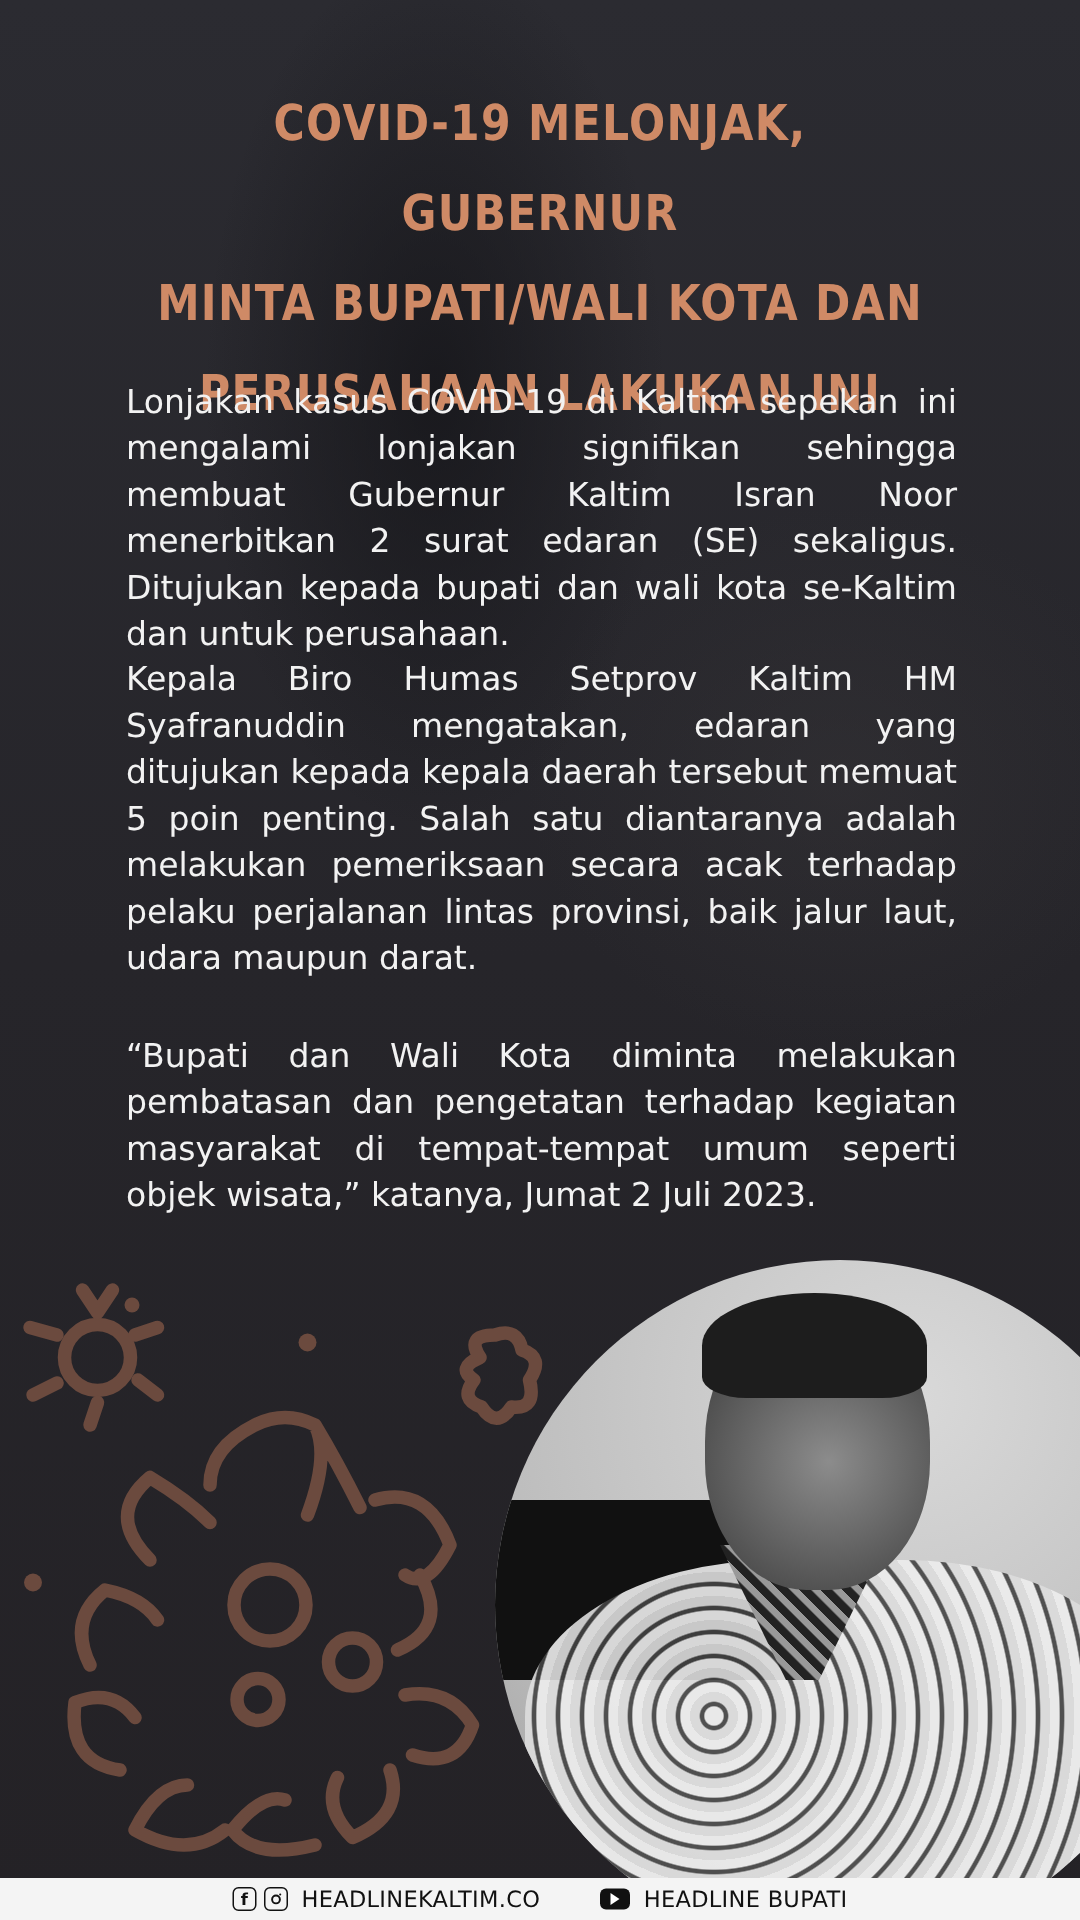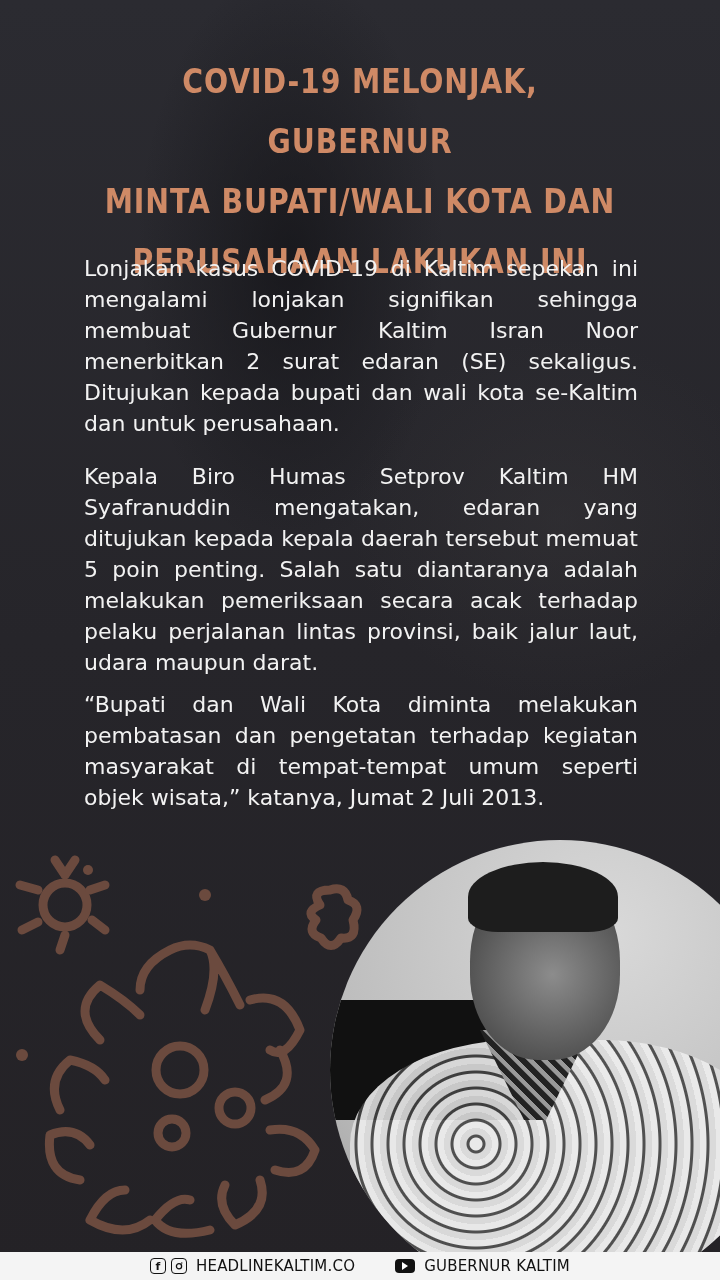--- a/index.html
+++ b/index.html
@@ -32,21 +32,21 @@
   .body-text {
     position: absolute; left: 84px; width: 554px;
     color: #f2f2f2;
     font-family: "DejaVu Sans", sans-serif;
     font-size: 22px;
     line-height: 31px;
     text-align: justify;
     margin: 0;
   }
   #p1 { top: 253px; }
-  #p2 { top: 438px; margin-top: 23px; }
+  #p2 { top: 438px; }
   #p3 { top: 689px; }
 
   .virus {
     position: absolute; left: 0; top: 850px; width: 380px; height: 400px;
   }
   .photo {
     position: absolute; left: 330px; top: 840px;
     width: 460px; height: 460px; border-radius: 50%;
     overflow: hidden;
     background: radial-gradient(circle at 60% 20%, #d9d9d9, #bdbdbd 60%, #9a9a9a);
@@ -106,21 +106,21 @@
 <div class="page"></div>
 
 <div class="title">
   <div>COVID-19 MELONJAK, GUBERNUR</div>
   <div>MINTA BUPATI/WALI KOTA DAN</div>
   <div>PERUSAHAAN LAKUKAN INI</div>
 </div>
 
 <p class="body-text" id="p1">Lonjakan kasus COVID-19 di Kaltim sepekan ini mengalami lonjakan signifikan sehingga membuat Gubernur Kaltim Isran Noor menerbitkan 2 surat edaran (SE) sekaligus. Ditujukan kepada bupati dan wali kota se-Kaltim dan untuk perusahaan.</p>
 <p class="body-text" id="p2">Kepala Biro Humas Setprov Kaltim HM Syafranuddin mengatakan, edaran yang ditujukan kepada kepala daerah tersebut memuat 5 poin penting. Salah satu diantaranya adalah melakukan pemeriksaan secara acak terhadap pelaku perjalanan lintas provinsi, baik jalur laut, udara maupun darat.</p>
-<p class="body-text" id="p3">“Bupati dan Wali Kota diminta melakukan pembatasan dan pengetatan terhadap kegiatan masyarakat di tempat-tempat umum seperti objek wisata,” katanya, Jumat 2 Juli 2013.</p>
+<p class="body-text" id="p3">“Bupati dan Wali Kota diminta melakukan pembatasan dan pengetatan terhadap kegiatan masyarakat di tempat-tempat umum seperti objek wisata,” katanya, Jumat 2 Juli 2023.</p>
 
 <svg class="virus" viewBox="0 0 380 400" fill="none" stroke="#6b4a3e" stroke-width="9" stroke-linecap="round" stroke-linejoin="round">
 
   <circle cx="65" cy="55" r="22"></circle>
   <path d="M65 25 L55 10 M65 25 L75 10 M90 40 L105 35 M92 70 L105 80 M65 85 L60 100 M38 72 L22 80 M38 40 L20 35"></path>
   <circle cx="88" cy="20" r="5" fill="#6b4a3e" stroke="none"></circle>
   <circle cx="205" cy="45" r="6" fill="#6b4a3e" stroke="none"></circle>
   <circle cx="22" cy="205" r="6" fill="#6b4a3e" stroke="none"></circle>
 
   <path d="M320 55 q-10 -15 10 -15 q15 -5 18 10 q15 5 5 20 q5 20 -12 18 q-10 15 -20 0 q-15 -5 -5 -18 q-12 -8 4 -15 z"></path>
@@ -145,15 +145,15 @@
     <span class="icon-box">
       <svg width="10" height="10" viewBox="0 0 10 10">
           <circle cx="5" cy="5.3" r="2.6" fill="none" stroke="#111" stroke-width="1.3"></circle>
           <circle cx="7.8" cy="2" r="0.7" fill="#111"></circle>
         </svg>
     </span>
     <span class="footer-text">HEADLINEKALTIM.CO</span>
   </div>
   <div class="footer-group">
     <span class="yt-icon"></span>
-    <span class="footer-text">GUBERNUR KALTIM</span>
+    <span class="footer-text">HEADLINE BUPATI</span>
   </div>
 </div>
 
 </body></html>

